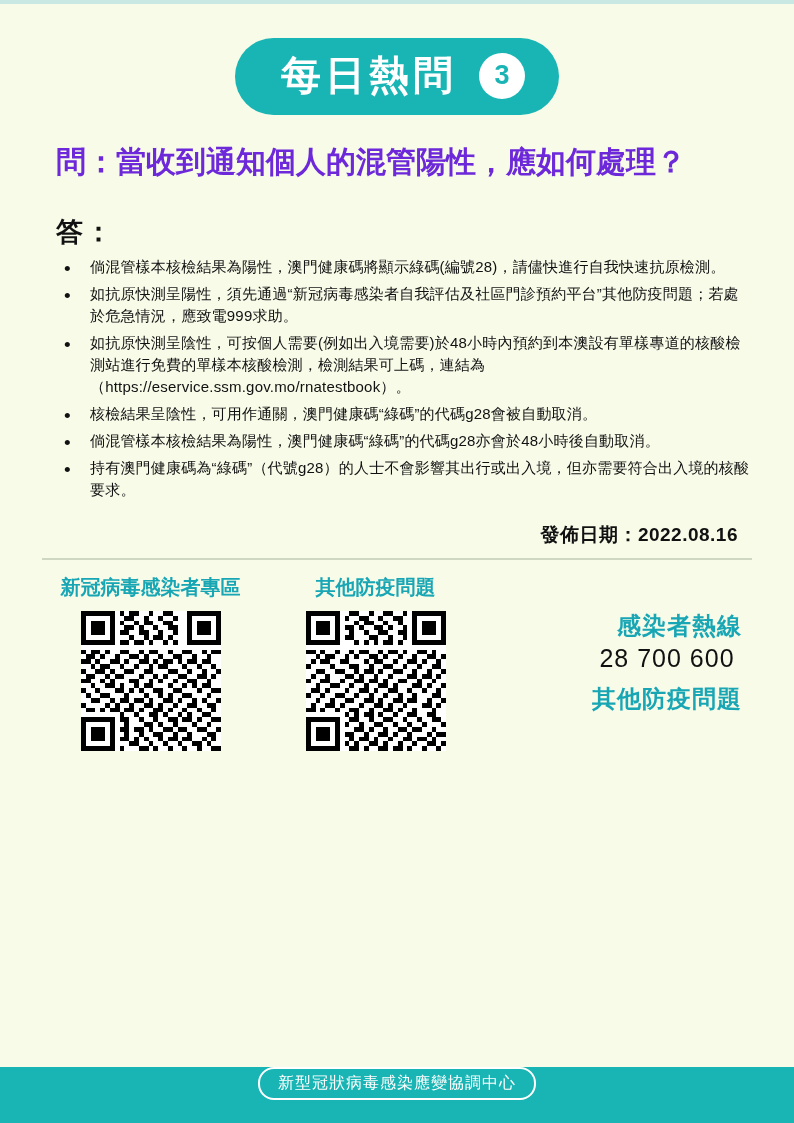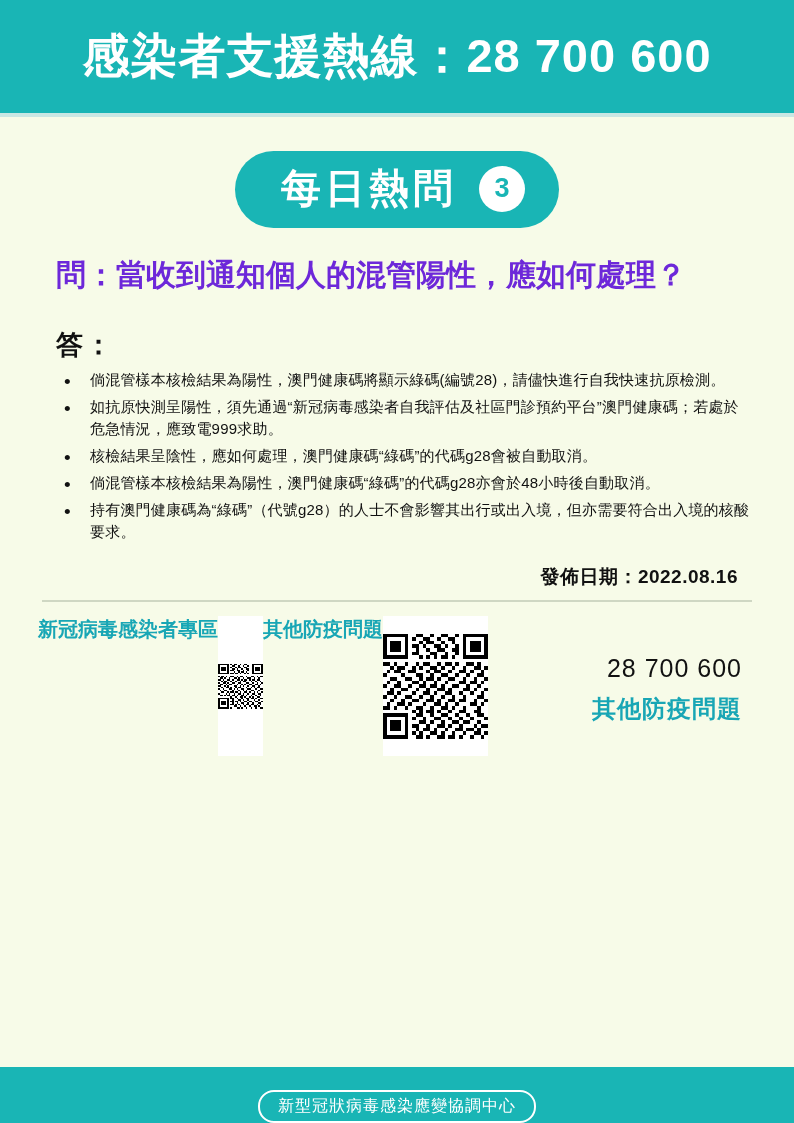--- a/index.html
+++ b/index.html
@@ -137,22 +137,22 @@
     margin: 10px 4px 0 4px;
   }
   
   .qr-area {
     display: flex;
     margin-top: 14px;
     align-items: flex-start;
   }
   .qr-block {
     display: flex;
-    flex-direction: row;
-    align-items: flex-start;
+    flex-direction: column;
+    align-items: center;
     width: 225px;
   }
   .qr-caption {
     font-size: 20px;
     font-weight: bold;
     color: #18a6b5;
     margin-bottom: 10px;
     white-space: nowrap;
   }
   .qr-img {
@@ -171,66 +171,65 @@
     font-size: 24px;
     font-weight: bold;
     color: #18a6b5;
     letter-spacing: 1px;
   }
   .hotline-num {
     font-size: 25px;
     color: #111111;
     margin: 2px 0 10px 0;
     letter-spacing: 1px;
+    text-align: center;
   }
   
   .footer {
     background: #19b5b5;
     height: 56px;
     flex: none;
     display: flex;
-    align-items: flex-end;
+    align-items: flex-start;
     justify-content: center;
   }
   .footer-badge {
     border: 2px solid #ffffff;
     border-radius: 16px;
     color: #ffffff;
     font-size: 16px;
     padding: 4px 18px;
     letter-spacing: 1px;
   }
 </style>
 </head>
 <body>
 
 <div class="poster">
 
-  <div class="header">
-    <div class="header-text">感染者支援熱線：28 700 600</div>
-  </div>
   <div class="header-rule"></div>
 
   <div class="body">
 
     <div class="pill-wrap">
       <div class="pill">
         <span class="pill-label">每日熱問</span>
         <span class="pill-num">3</span>
       </div>
     </div>
 
     <div class="question">問：當收到通知個人的混管陽性，應如何處理？</div>
 
     <div class="answer-label">答：</div>
 
     <ul class="answers">
       <li>倘混管樣本核檢結果為陽性，澳門健康碼將顯示綠碼(編號28)，請儘快進行自我快速抗原檢測。</li>
-      <li>如抗原快測呈陽性，須先通過“新冠病毒感染者自我評估及社區門診預約平台”澳門健康碼；若處於危急情況，應致電999求助。</li>
-      <li>核檢結果呈陰性，應如何處理，澳門健康碼“綠碼”的代碼g28會被自動取消。</li>
+      <li>如抗原快測呈陽性，須先通過“新冠病毒感染者自我評估及社區門診預約平台”其他防疫問題；若處於危急情況，應致電999求助。</li>
+      <li>如抗原快測呈陰性，可按個人需要(例如出入境需要)於48小時內預約到本澳設有單樣專道的核酸檢測站進行免費的單樣本核酸檢測，檢測結果可上碼，連結為（https://eservice.ssm.gov.mo/rnatestbook）。</li>
+      <li>核檢結果呈陰性，可用作通關，澳門健康碼“綠碼”的代碼g28會被自動取消。</li>
       <li>倘混管樣本核檢結果為陽性，澳門健康碼“綠碼”的代碼g28亦會於48小時後自動取消。</li>
       <li>持有澳門健康碼為“綠碼”（代號g28）的人士不會影響其出行或出入境，但亦需要符合出入境的核酸要求。</li>
     </ul>
 
     <div class="date-line">發佈日期：2022.08.16</div>
 
     <div class="divider"></div>
 
     <div class="qr-area">
 
@@ -670,20 +669,21 @@
               <rect x="15" y="28" width="2" height="1"></rect>
               <rect x="18" y="28" width="2" height="1"></rect>
               <rect x="21" y="28" width="1" height="1"></rect>
               <rect x="24" y="28" width="1" height="1"></rect>
               <rect x="27" y="28" width="1" height="1"></rect>
           </g>
         </svg>
       </div>
 
       <div class="hotlines">
+        <div class="hotline-title">感染者熱線</div>
         <div class="hotline-num">28 700 600</div>
         <div class="hotline-title">其他防疫問題</div>
       </div>
 
     </div>
   </div>
 
   <div class="footer">
     <div class="footer-badge">新型冠狀病毒感染應變協調中心</div>
   </div>

